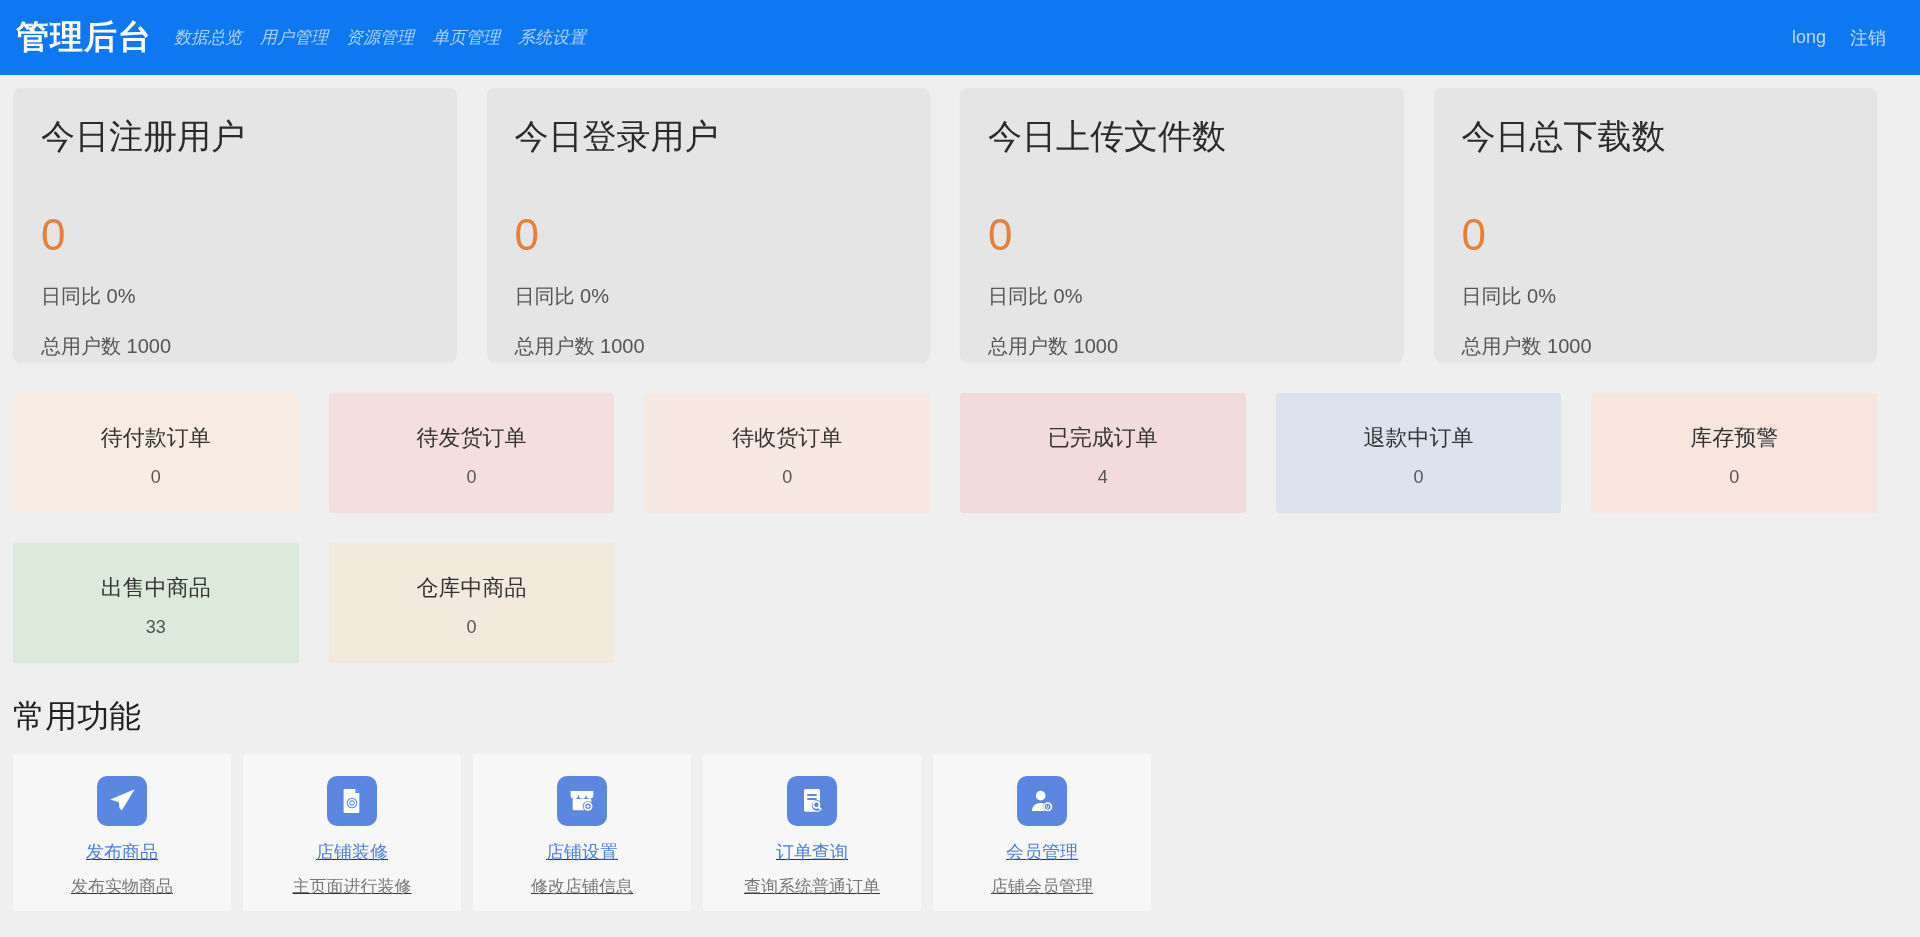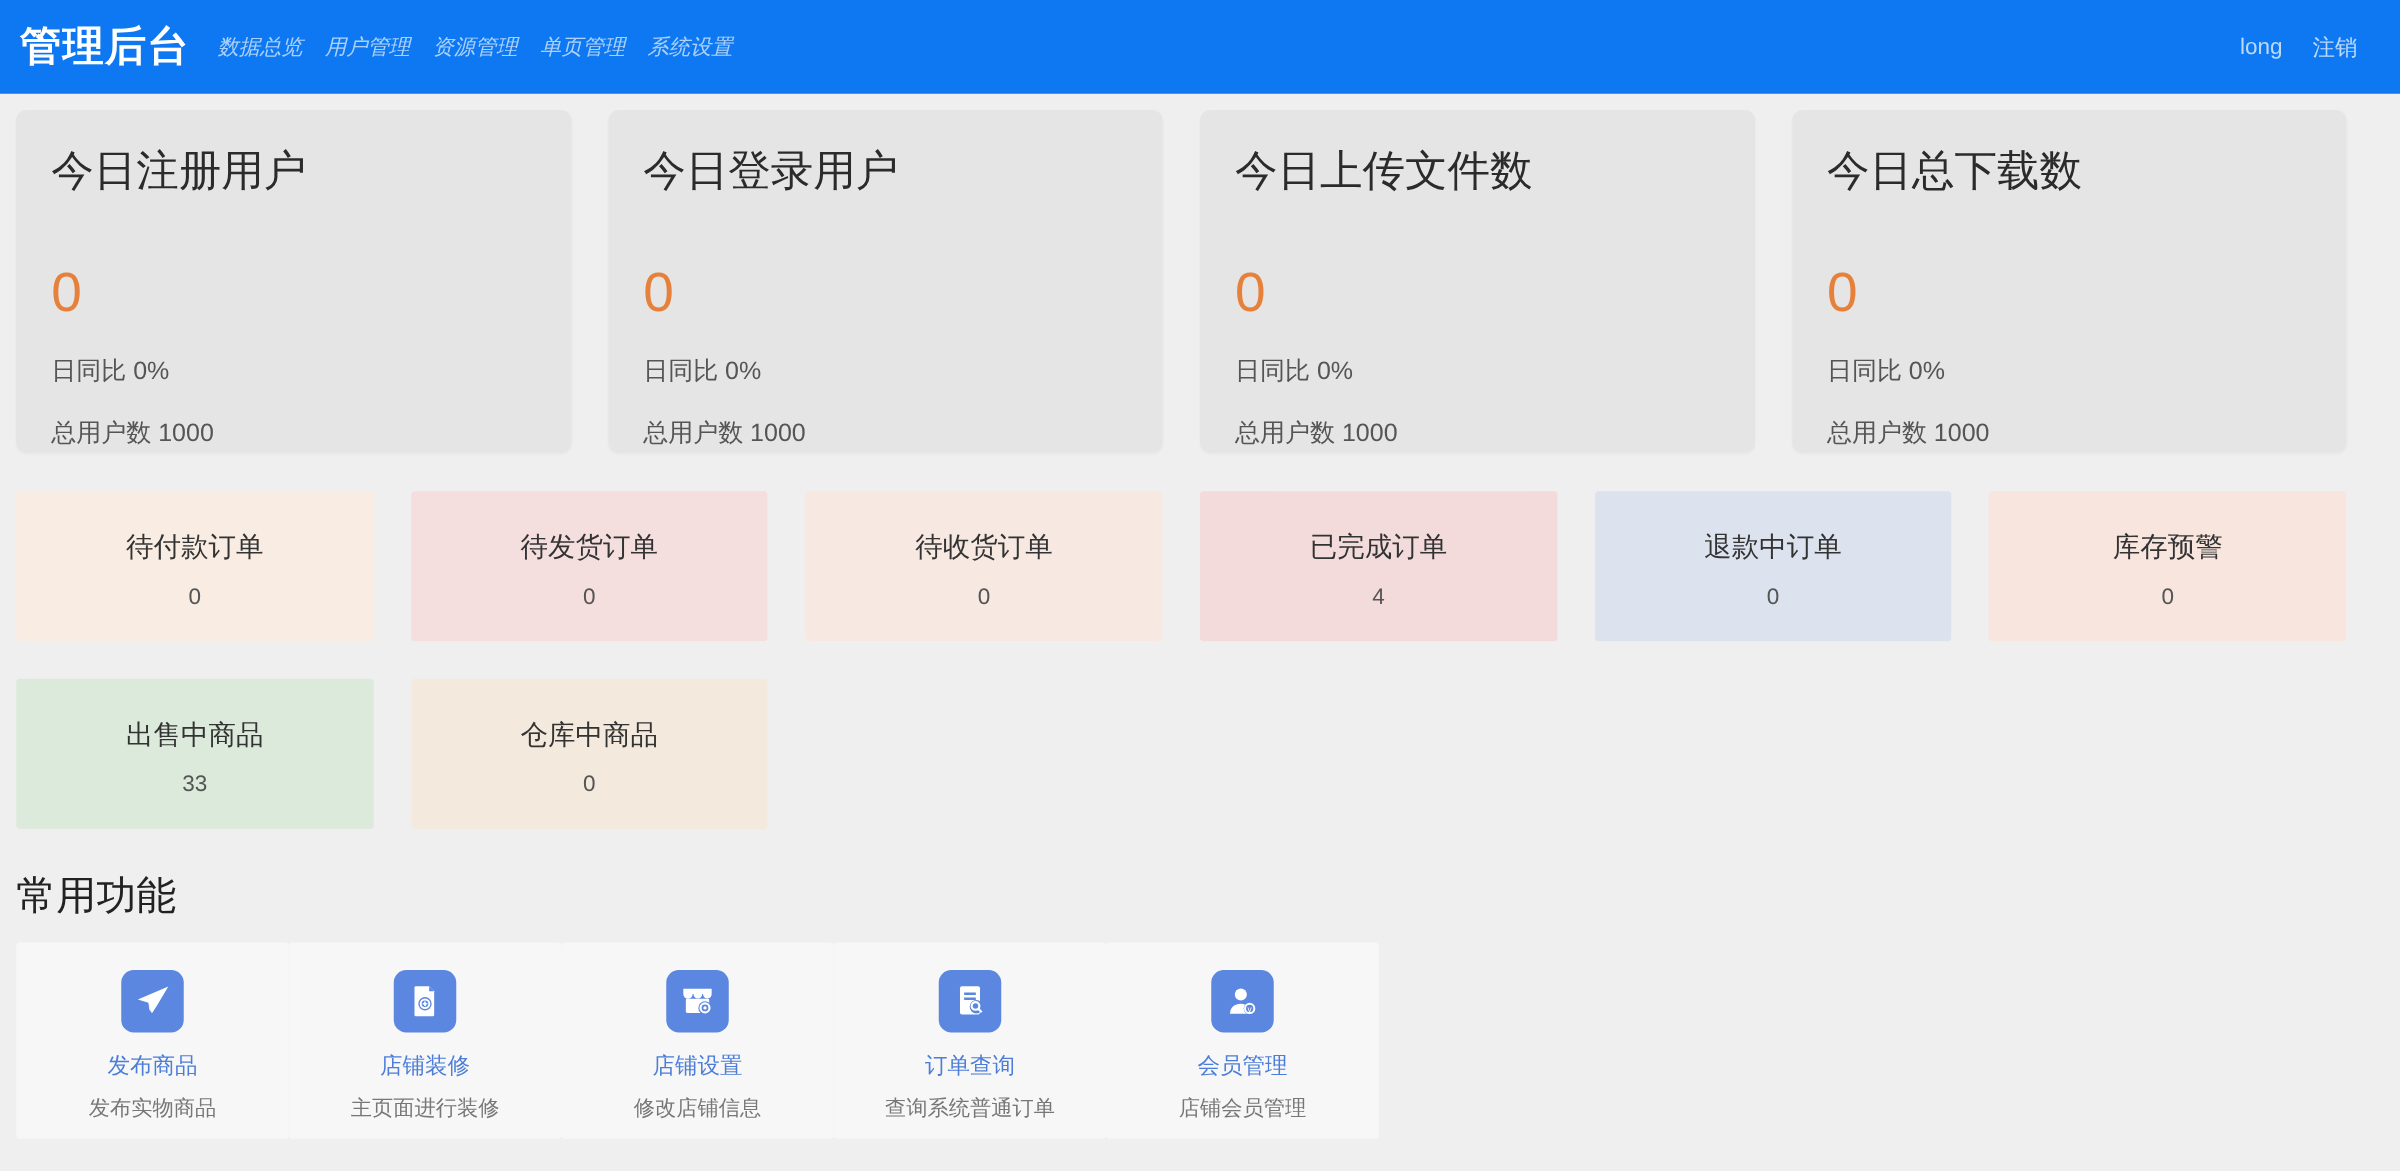--- a/index.html
+++ b/index.html
@@ -76,22 +76,23 @@
   .order-value { font-size: 18px; color: #555; margin-top: 14px; }
   
   .section-heading {
     font-size: 32px;
     font-weight: 400;
     color: #222;
     margin: 32px 0 0 13px;
   }
   .funcs-row {
     display: flex;
-    gap: 0;
+    gap: 12px;
     margin: 15px 43px 0 13px;
+    text-decoration: underline;
   }
   .func-card {
     width: 218px;
     height: 157px;
     background: #f7f7f7;
     border-radius: 3px;
     text-align: center;
     padding-top: 22px;
     cursor: pointer;
   }

